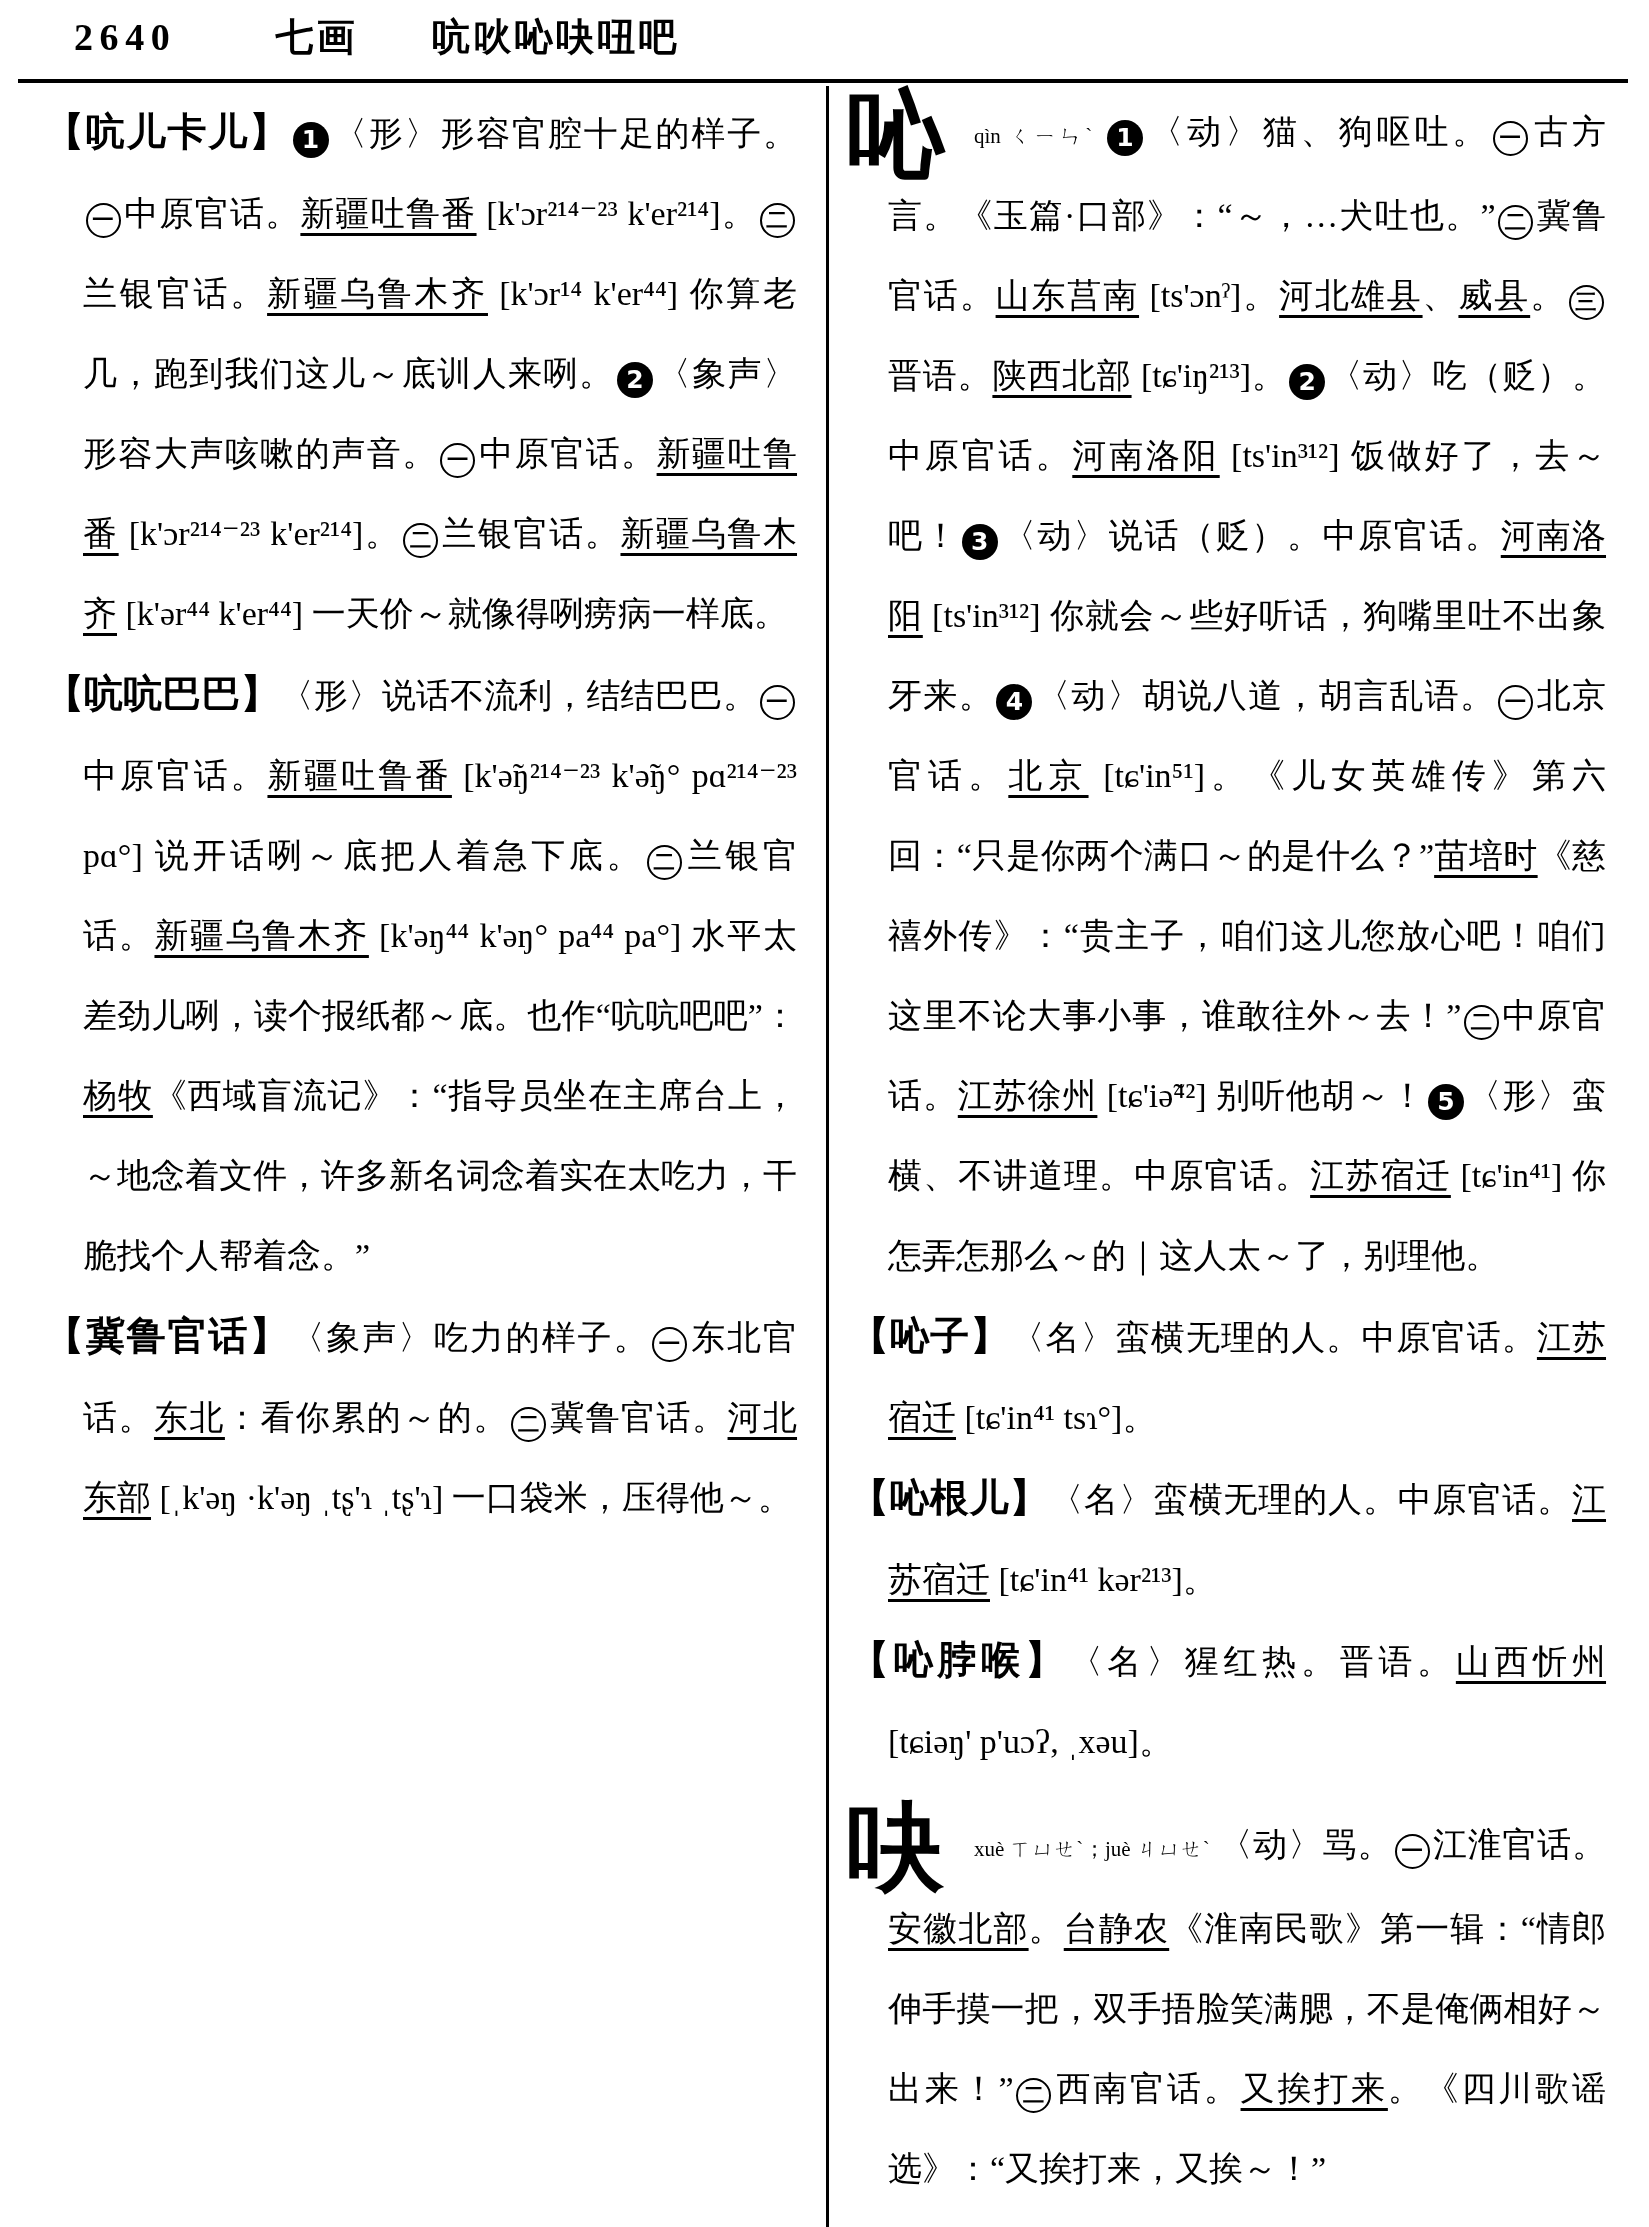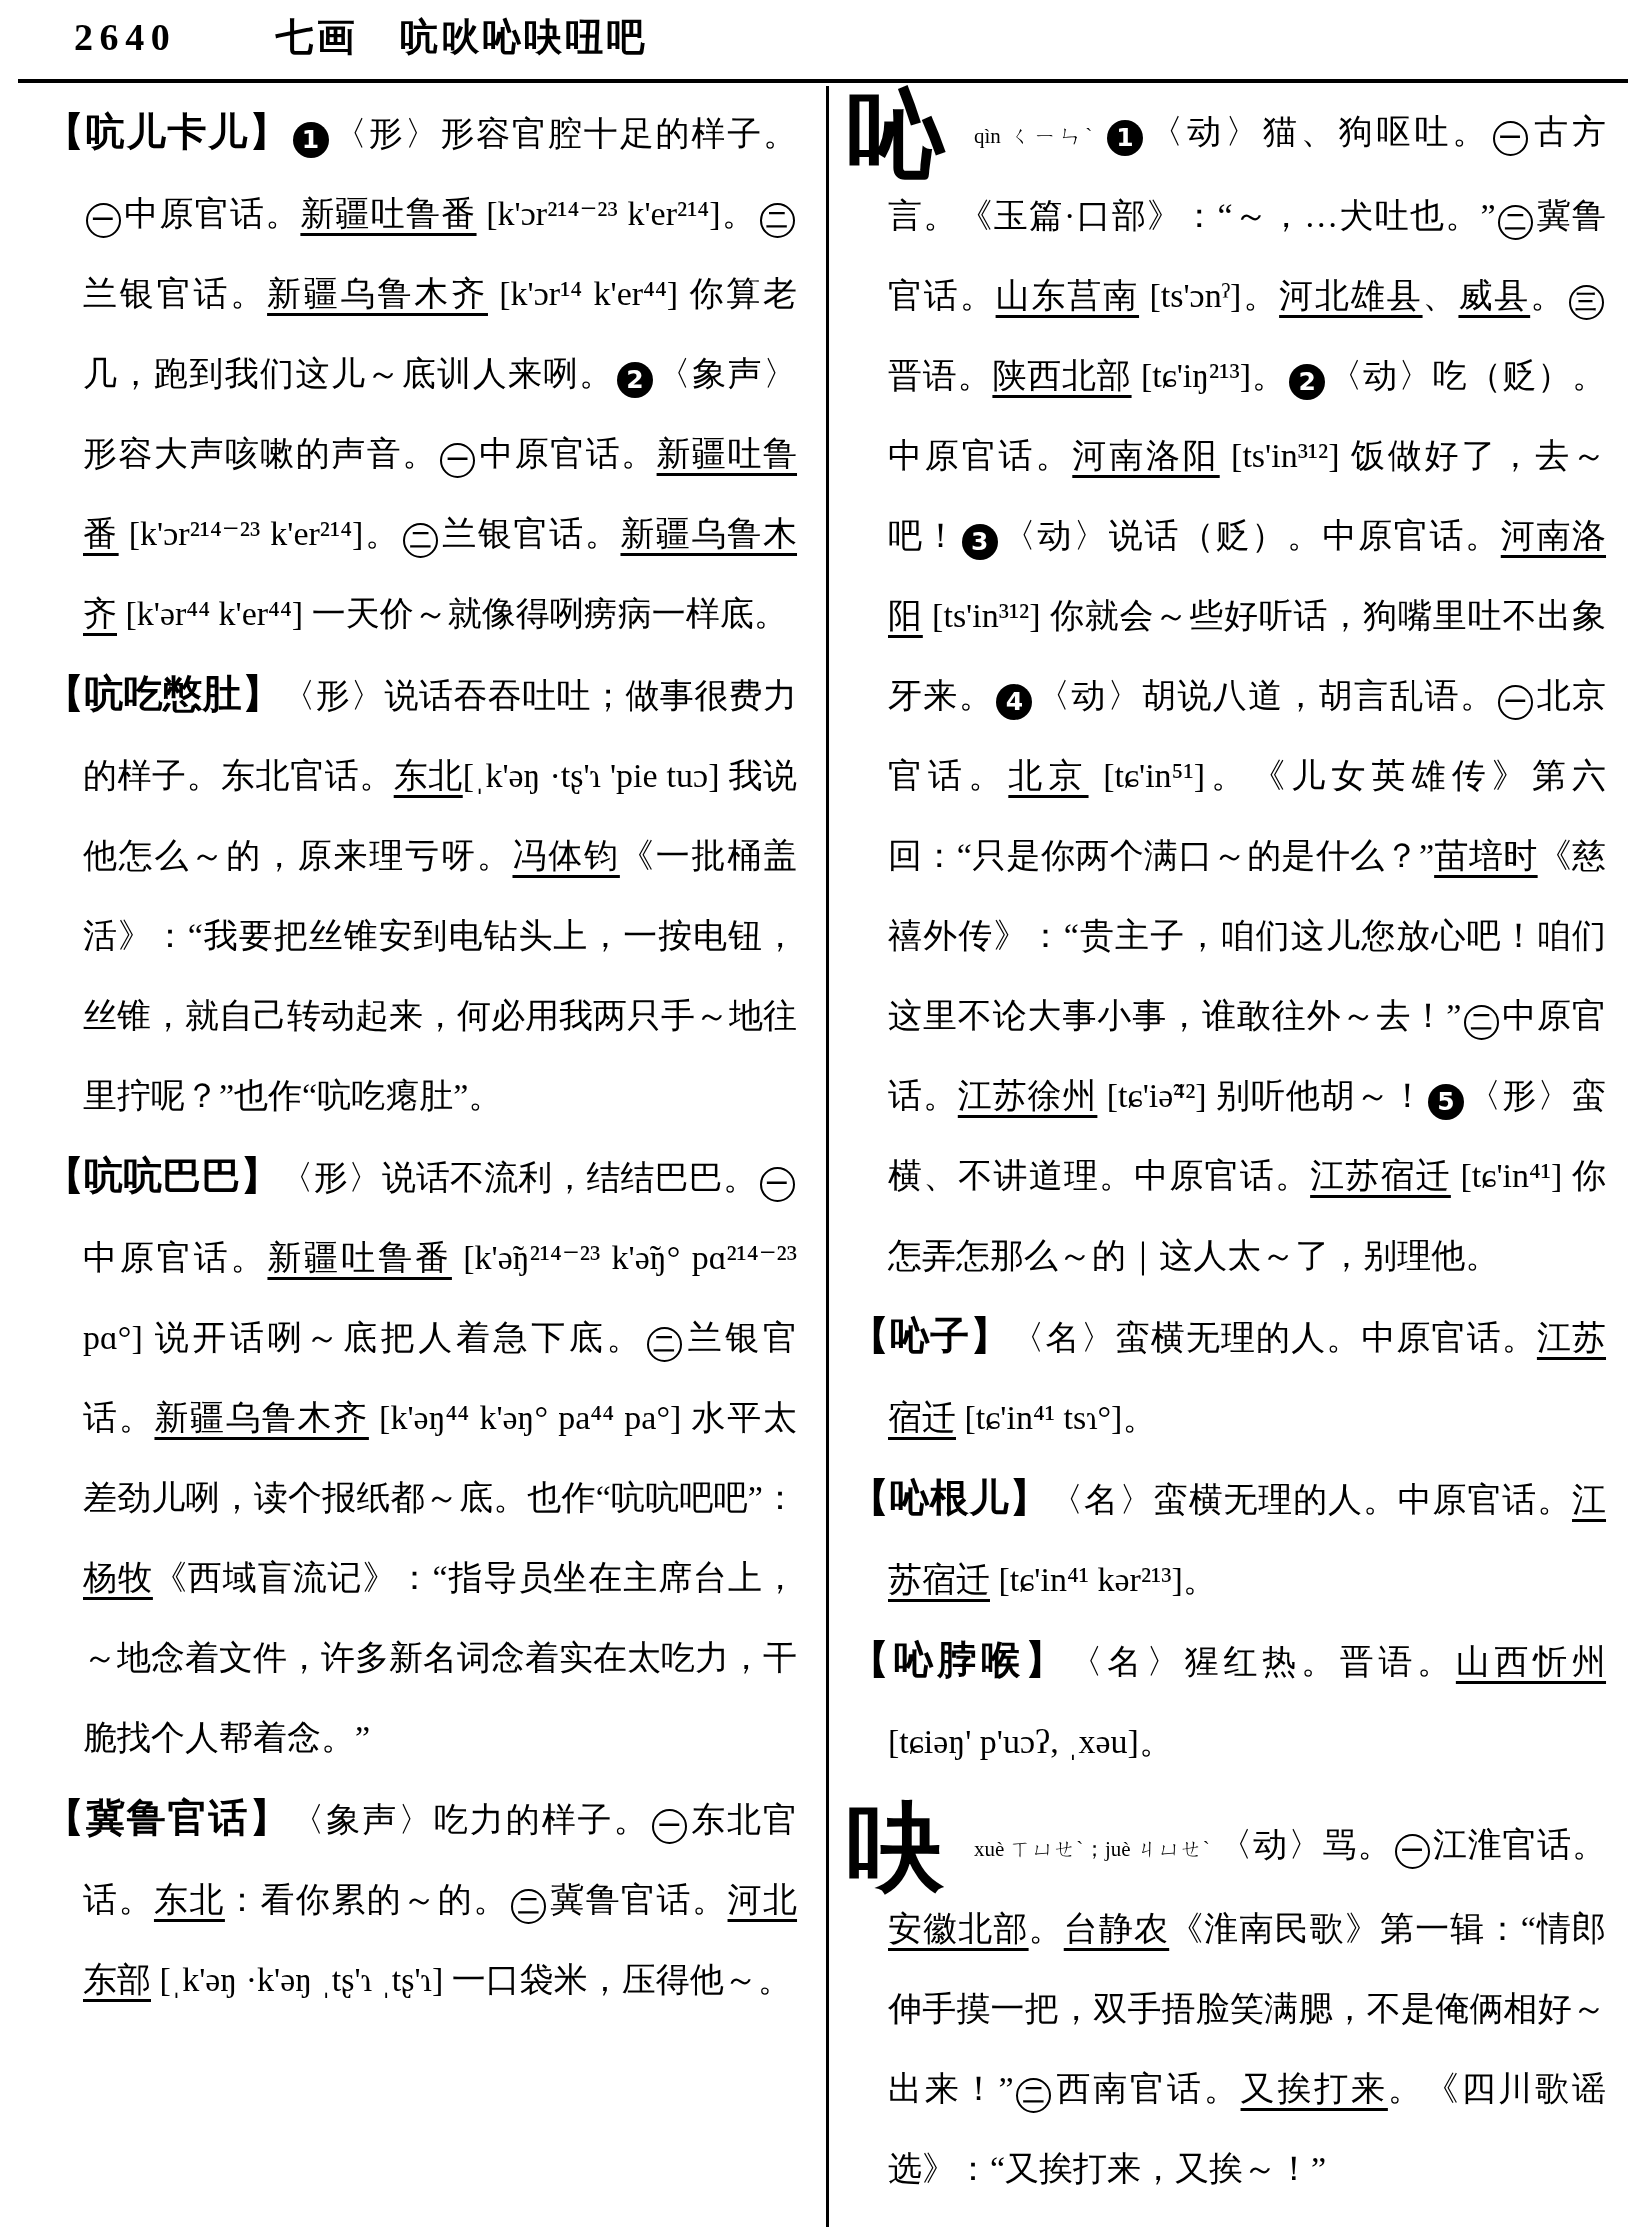--- a/index.html
+++ b/index.html
@@ -10,21 +10,21 @@
     font-family:"Liberation Serif","DejaVu Serif",serif;
     overflow:hidden;
   }
   .header{
     position:absolute;left:74px;top:11.5px;
     font-size:38px;font-weight:700;
     display:flex;gap:0;align-items:baseline;
     letter-spacing:3.3px;
   }
   .hnum{margin-right:99px;letter-spacing:6.6px;}
-  .hstroke{margin-right:42px;}
+  .hstroke{margin-right:74px;}
   .hrule{
     position:absolute;left:18px;top:79px;width:1610px;height:4.1px;
     background:#000;
   }
   .vrule{
     position:absolute;left:826px;top:86px;width:2.5px;bottom:0;
     background:#000;
   }
   .col{
     position:absolute;top:92px;
@@ -68,21 +68,20 @@
 <div class="page">
   <div class="header">
     <span class="hnum">2640</span>
     <span class="hstroke">七画</span>
     <span class="hchars">吭吙吣吷吜吧</span>
   </div>
   <div class="hrule"></div>
   <div class="vrule"></div>
   <div class="col col-left" id="col-left">
       <div class="block"><span class="hw">【吭儿卡儿】</span><span><span class="cn">1</span>〈形〉形容官腔十足的样子。<span class="on">一</span>中原官话。<span class="u">新疆吐鲁番</span> [k'ɔr²¹⁴⁻²³ k'er²¹⁴]。<span class="on">二</span>兰银官话。<span class="u">新疆乌鲁木齐</span> [k'ɔr¹⁴ k'er⁴⁴] 你算老几，跑到我们这儿～底训人来咧。<span class="cn">2</span>〈象声〉形容大声咳嗽的声音。<span class="on">一</span>中原官话。<span class="u">新疆吐鲁番</span> [k'ɔr²¹⁴⁻²³ k'er²¹⁴]。<span class="on">二</span>兰银官话。<span class="u">新疆乌鲁木齐</span> [k'ər⁴⁴ k'er⁴⁴] 一天价～就像得咧痨病一样底。</span></div>
-      <div class="block"><span class="hw">【吭吃憋肚】</span><span>〈形〉说话吞吞吐吐；做事很费力的样子。东北官话。<span class="u">东北</span>[ˌk'əŋ ·tʂ'ɿ 'pie tuɔ] 我说他怎么～的，原来理亏呀。<span class="u">冯体钧</span>《一批桶盖活》：“我要把丝锥安到电钻头上，一按电钮，丝锥，就自己转动起来，何必用我两只手～地往里拧呢？”也作“吭吃瘪肚”。</span></div>
       <div class="block"><span class="hw">【吭吭巴巴】</span><span>〈形〉说话不流利，结结巴巴。<span class="on">一</span>中原官话。<span class="u">新疆吐鲁番</span> [k'ə̃ŋ²¹⁴⁻²³ k'ə̃ŋ° pɑ²¹⁴⁻²³ pɑ°] 说开话咧～底把人着急下底。<span class="on">二</span>兰银官话。<span class="u">新疆乌鲁木齐</span> [k'əŋ⁴⁴ k'əŋ° pa⁴⁴ pa°] 水平太差劲儿咧，读个报纸都～底。也作“吭吭吧吧”：<span class="u">杨牧</span>《西域盲流记》：“指导员坐在主席台上，～地念着文件，许多新名词念着实在太吃力，干脆找个人帮着念。”</span></div>
       <div class="block"><span class="hw">【冀鲁官话】</span><span>〈象声〉吃力的样子。<span class="on">一</span>东北官话。<span class="u">东北</span>：看你累的～的。<span class="on">二</span>冀鲁官话。<span class="u">河北东部</span> [ˌk'əŋ ·k'əŋ ˌtʂ'ɿ ˌtʂ'ɿ] 一口袋米，压得他～。</span></div>
     </div>
   <div class="col col-right" id="col-right">
       <div class="charblock"><span class="bigchar">吣</span><span class="pinyin">qìn ㄑㄧㄣˋ</span><span><span class="cn">1</span>〈动〉猫、狗呕吐。<span class="on">一</span>古方言。《玉篇·口部》：“～，…犬吐也。”<span class="on">二</span>冀鲁官话。<span class="u">山东莒南</span> [ts'ɔnˀ]。<span class="u">河北雄县</span>、<span class="u">威县</span>。<span class="on">三</span>晋语。<span class="u">陕西北部</span> [tɕ'iŋ²¹³]。<span class="cn">2</span>〈动〉吃（贬）。中原官话。<span class="u">河南洛阳</span> [ts'in³¹²] 饭做好了，去～吧！<span class="cn">3</span>〈动〉说话（贬）。中原官话。<span class="u">河南洛阳</span> [ts'in³¹²] 你就会～些好听话，狗嘴里吐不出象牙来。<span class="cn">4</span>〈动〉胡说八道，胡言乱语。<span class="on">一</span>北京官话。<span class="u">北京</span> [tɕ'in⁵¹]。《儿女英雄传》第六回：“只是你两个满口～的是什么？”<span class="u">苗培时</span>《慈禧外传》：“贵主子，咱们这儿您放心吧！咱们这里不论大事小事，谁敢往外～去！”<span class="on">二</span>中原官话。<span class="u">江苏徐州</span> [tɕ'iə̃⁴²] 别听他胡～！<span class="cn">5</span>〈形〉蛮横、不讲道理。中原官话。<span class="u">江苏宿迁</span> [tɕ'in⁴¹] 你怎弄怎那么～的｜这人太～了，别理他。</span></div>
       <div class="block"><span class="hw">【吣子】</span><span>〈名〉蛮横无理的人。中原官话。<span class="u">江苏宿迁</span> [tɕ'in⁴¹ tsɿ°]。</span></div>
       <div class="block"><span class="hw">【吣根儿】</span><span>〈名〉蛮横无理的人。中原官话。<span class="u">江苏宿迁</span> [tɕ'in⁴¹ kər²¹³]。</span></div>
       <div class="block"><span class="hw">【吣脖喉】</span><span>〈名〉猩红热。晋语。<span class="u">山西忻州</span> [tɕiəŋ' p'uɔʔ, ˌxəu]。</span></div>
       <div class="charblock"><span class="bigchar">吷</span><span class="pinyin">xuè ㄒㄩㄝˋ；juè ㄐㄩㄝˋ</span><span>〈动〉骂。<span class="on">一</span>江淮官话。<span class="u">安徽北部</span>。<span class="u">台静农</span>《淮南民歌》第一辑：“情郎伸手摸一把，双手捂脸笑满腮，不是俺俩相好～出来！”<span class="on">二</span>西南官话。<span class="u">又挨打来</span>。《四川歌谣选》：“又挨打来，又挨～！”</span></div>
       <div class="block"><span class="hw">【吷嗤】</span><span>〈动〉挖；掘。冀鲁官话。<span class="u">山东淄博</span>。《聊斋俚曲集·姑妇曲》第三段：“两口子～了半日，光见瓦石，并不见银，气把头兴全没了，噘着嘴去了。”</span></div>

